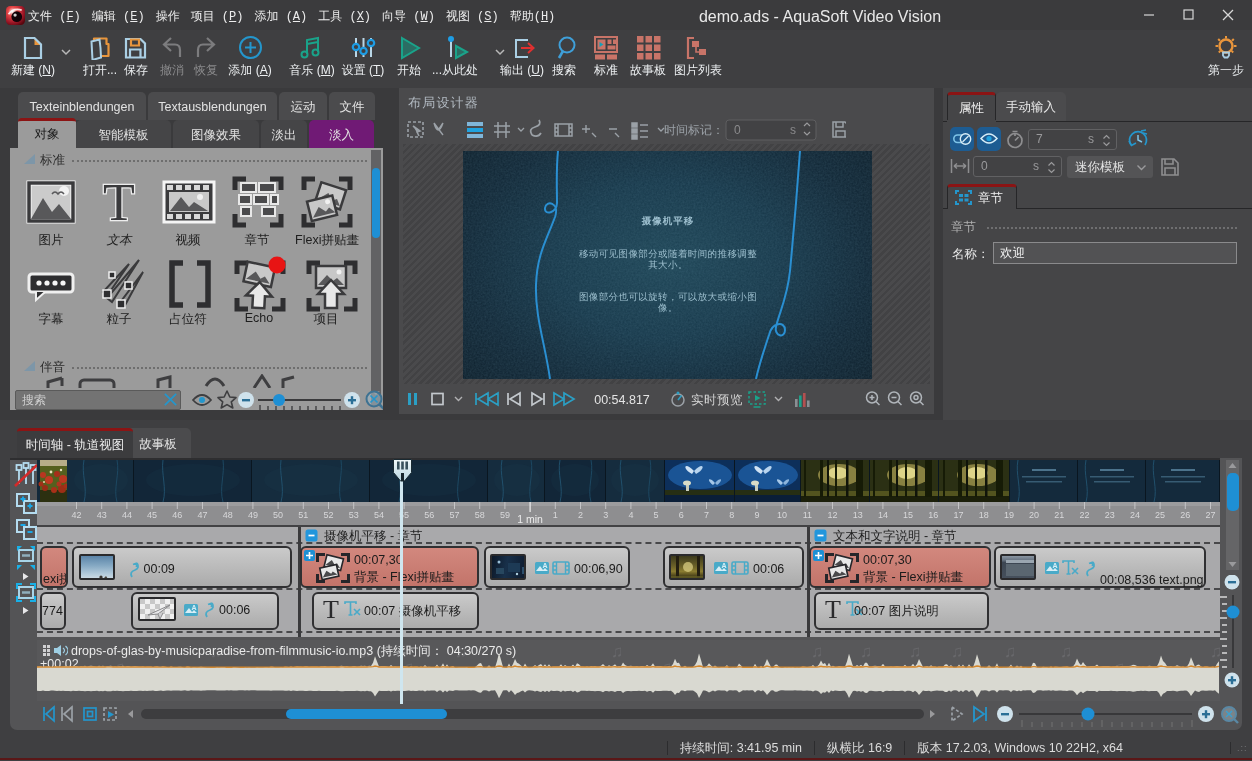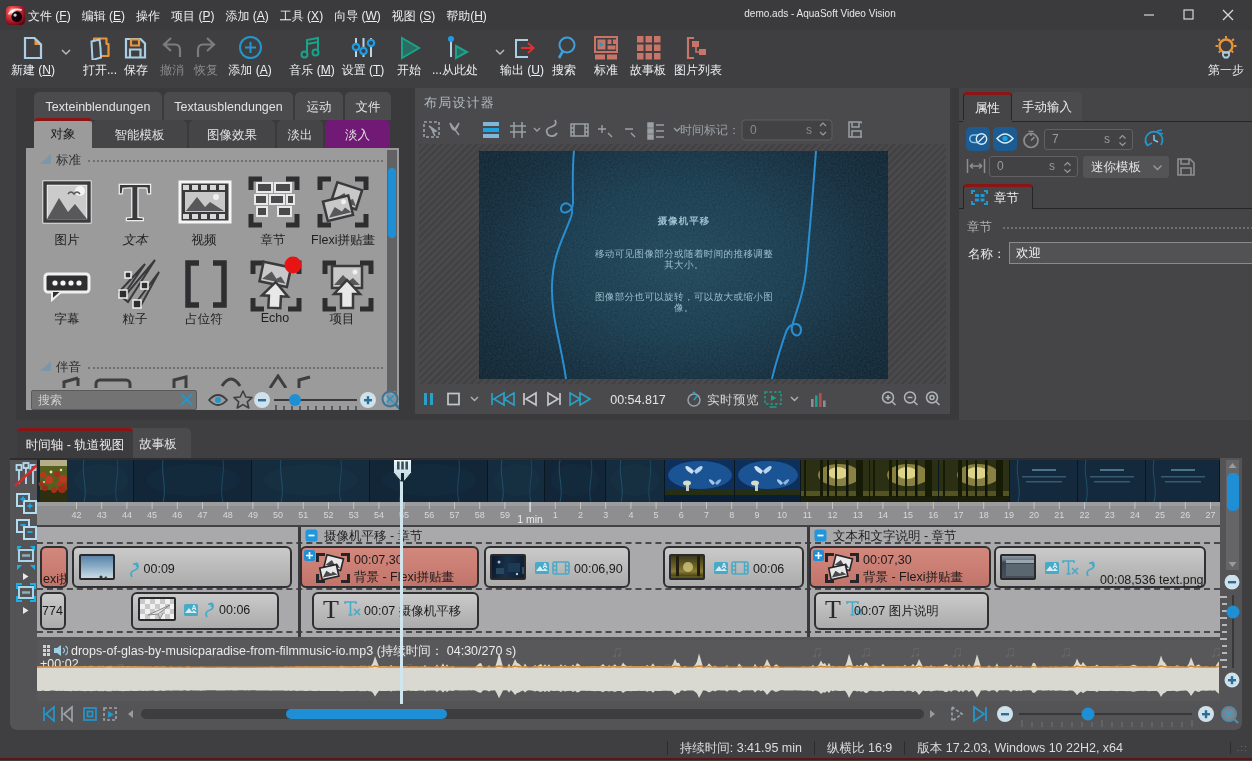--- a/index.html
+++ b/index.html
@@ -21,24 +21,24 @@
             <stop offset="30%" stop-color="#e84848"></stop>
           <stop offset="70%" stop-color="#a01828"></stop>
             <stop offset="100%" stop-color="#58060e"></stop>
         </radialGradient>
       </defs>
       <rect x="0" y="0" width="23" height="23" rx="5" fill="url(#logog)"></rect>
       <circle cx="13" cy="13" r="6.5" fill="#120208"></circle>
       <path d="M3 10 Q 9 2 19 5" stroke="#fff" stroke-width="2.2" fill="none" opacity="0.85"></path>
       <circle cx="11" cy="11" r="2" fill="#fff" opacity="0.8"></circle>
     </svg>
-    <div id="menus" class="abs" style="left:28px;top:8px;height:30px;font-size:12px;color:#ededed;white-space:nowrap;">
+    <div id="menus" class="abs" style="left:28px;top:8px;height:30px;font-size:12px;color:#ededed;white-space:nowrap;font-family:Liberation Mono, monospace;">
       <span style="margin-right:11px;">文件 (<u>F</u>)</span><span style="margin-right:11px;">编辑 (<u>E</u>)</span><span style="margin-right:11px;">操作</span><span style="margin-right:11px;">项目 (<u>P</u>)</span><span style="margin-right:11px;">添加 (<u>A</u>)</span><span style="margin-right:11px;">工具 (<u>X</u>)</span><span style="margin-right:11px;">向导 (<u>W</u>)</span><span style="margin-right:11px;">视图 (<u>S</u>)</span><span>帮助(<u>H</u>)</span>
     </div>
-    <div class="abs lbl" style="left:660px;top:8px;width:320px;text-align:center;font-size:10px;color:#e8e8e8;">demo.ads - AquaSoft Video Vision</div>
+    <div class="abs lbl" style="left:660px;top:8px;width:320px;text-align:center;font-size:16px;color:#e8e8e8;">demo.ads - AquaSoft Video Vision</div>
 
     <svg class="abs" style="left:1138px;top:0" width="114" height="30" viewBox="0 0 114 30">
       <line x1="6" y1="15" x2="16" y2="15" stroke="#d8d8d8" stroke-width="1.2"></line>
       <rect x="46" y="10" width="9" height="9" fill="none" stroke="#d8d8d8" stroke-width="1.2"></rect>
       <path d="M85 10 L95 20 M95 10 L85 20" stroke="#d8d8d8" stroke-width="1.3"></path>
     </svg>
   </div>
 
   <div id="toolbar" class="abs" style="left:0;top:30px;width:1252px;height:58px;background:#3f3f41;">
 
@@ -159,21 +159,21 @@
     <div class="abs lbl" style="left:670px;top:32px;width:56px;text-align:center;">图片列表</div>
 
     <svg class="abs" style="left:1213px;top:5px" width="26" height="26" viewBox="0 0 26 26">
       <circle cx="13" cy="11" r="6.5" fill="none" stroke="#e8953c" stroke-width="2.4"></circle>
       <path d="M13 1 v2.5 M5.2 4 l1.8 1.8 M20.8 4 l-1.8 1.8 M2.5 11 h2.5 M21 11 h2.5 M5.8 17.5 l1.6 -1.6 M20.2 17.5 l-1.6 -1.6" stroke="#e8953c" stroke-width="2" fill="none"></path>
       <path d="M10 17.5 h6 v3 l-1.5 2 h-3 l-1.5 -2 z" fill="none" stroke="#aacfe4" stroke-width="1.8"></path>
     </svg>
     <div class="abs lbl" style="left:1199px;top:32px;width:54px;text-align:center;">第一步</div>
   </div>
 
-  <div id="main" class="abs" style="left:16px;top:88px;width:1102px;height:332px;background:#3a3a3c;">
+  <div id="main" class="abs" style="left:0;top:88px;width:1102px;height:332px;background:#3a3a3c;">
     <div id="leftpanel" class="abs" style="left:10px;top:0;width:373px;height:322px;">
 
       <div class="abs" style="left:8px;top:4px;width:128px;height:28px;background:#4b4b4d;border-radius:5px 5px 0 0;color:#e2e2e2;font-size:12.5px;text-align:center;line-height:30px;">Texteinblendungen</div>
       <div class="abs" style="left:138px;top:4px;width:129px;height:28px;background:#4b4b4d;border-radius:5px 5px 0 0;color:#e2e2e2;font-size:12.5px;text-align:center;line-height:30px;">Textausblendungen</div>
       <div class="abs" style="left:269px;top:4px;width:48px;height:28px;background:#4b4b4d;border-radius:5px 5px 0 0;color:#e2e2e2;font-size:12.5px;text-align:center;line-height:30px;">运动</div>
       <div class="abs" style="left:319px;top:4px;width:46px;height:28px;background:#4b4b4d;border-radius:5px 5px 0 0;color:#e2e2e2;font-size:12.5px;text-align:center;line-height:30px;">文件</div>
 
       <div class="abs" style="left:66px;top:32px;width:95px;height:28px;background:#454547;border-radius:5px 5px 0 0;color:#e2e2e2;font-size:12.5px;text-align:center;line-height:30px;">智能模板</div>
       <div class="abs" style="left:163px;top:32px;width:86px;height:28px;background:#454547;border-radius:5px 5px 0 0;color:#e2e2e2;font-size:12.5px;text-align:center;line-height:30px;">图像效果</div>
       <div class="abs" style="left:251px;top:32px;width:46px;height:28px;background:#454547;border-radius:5px 5px 0 0;color:#e2e2e2;font-size:12.5px;text-align:center;line-height:30px;">淡出</div>

